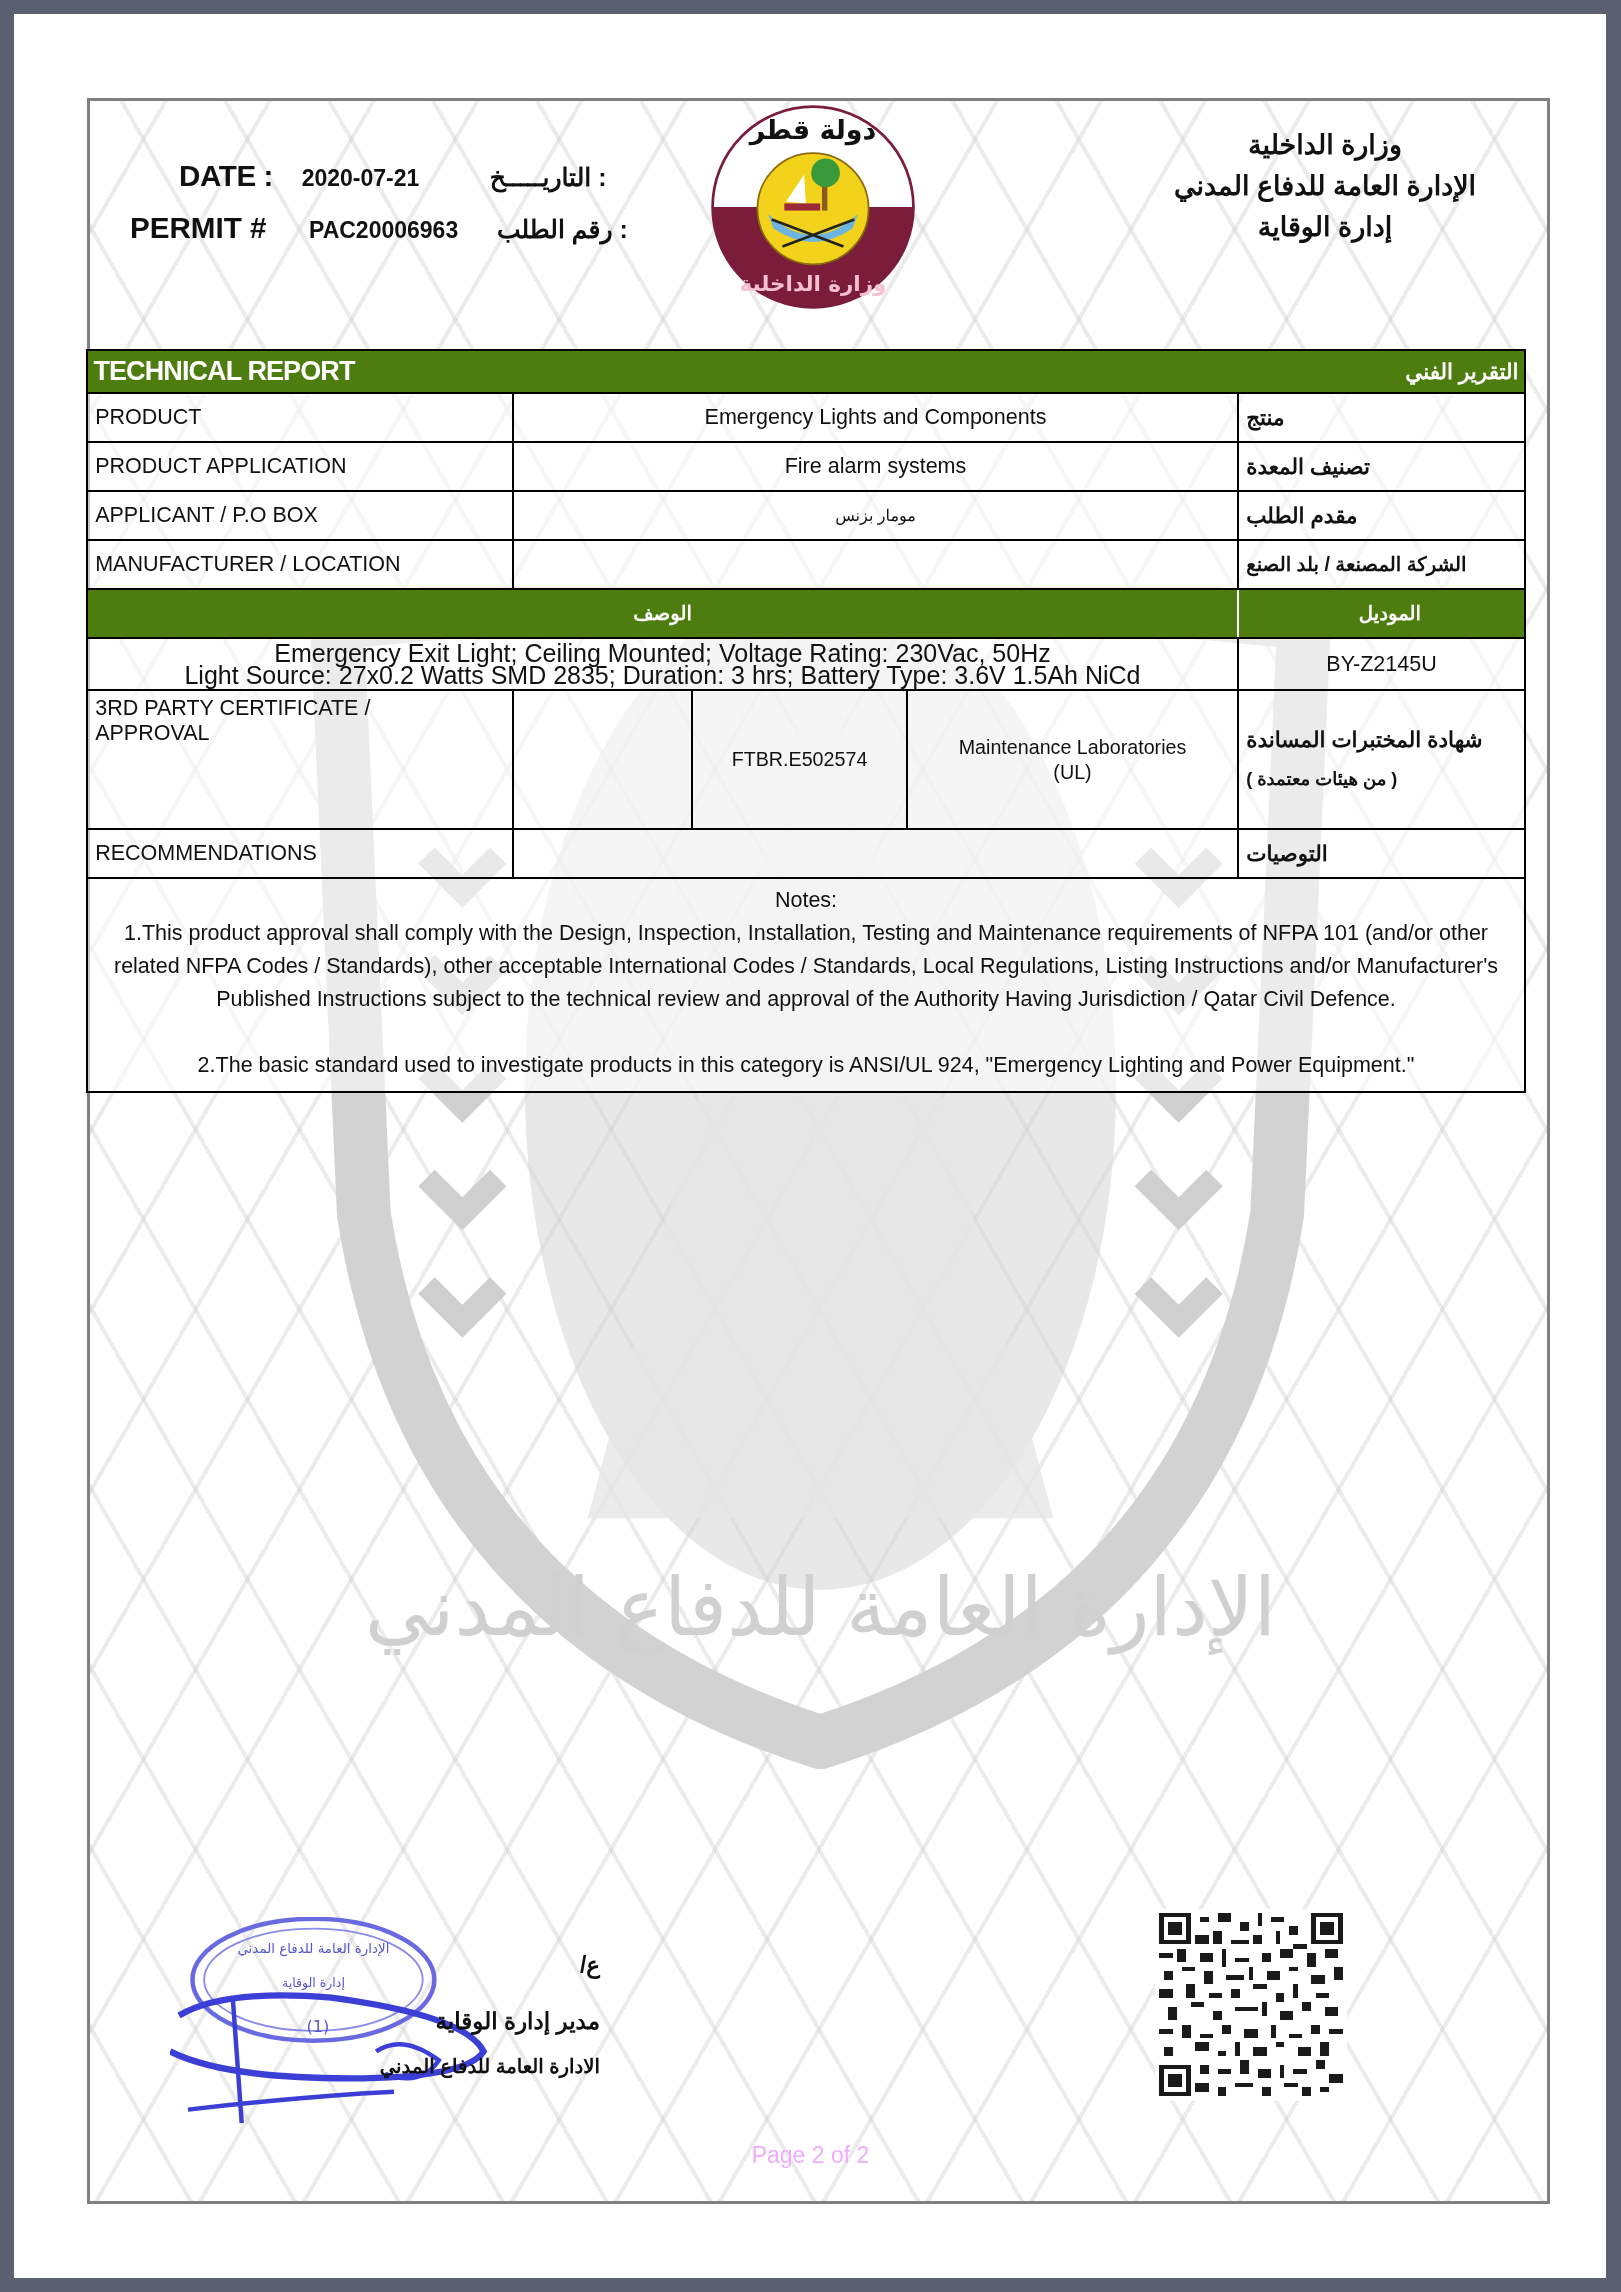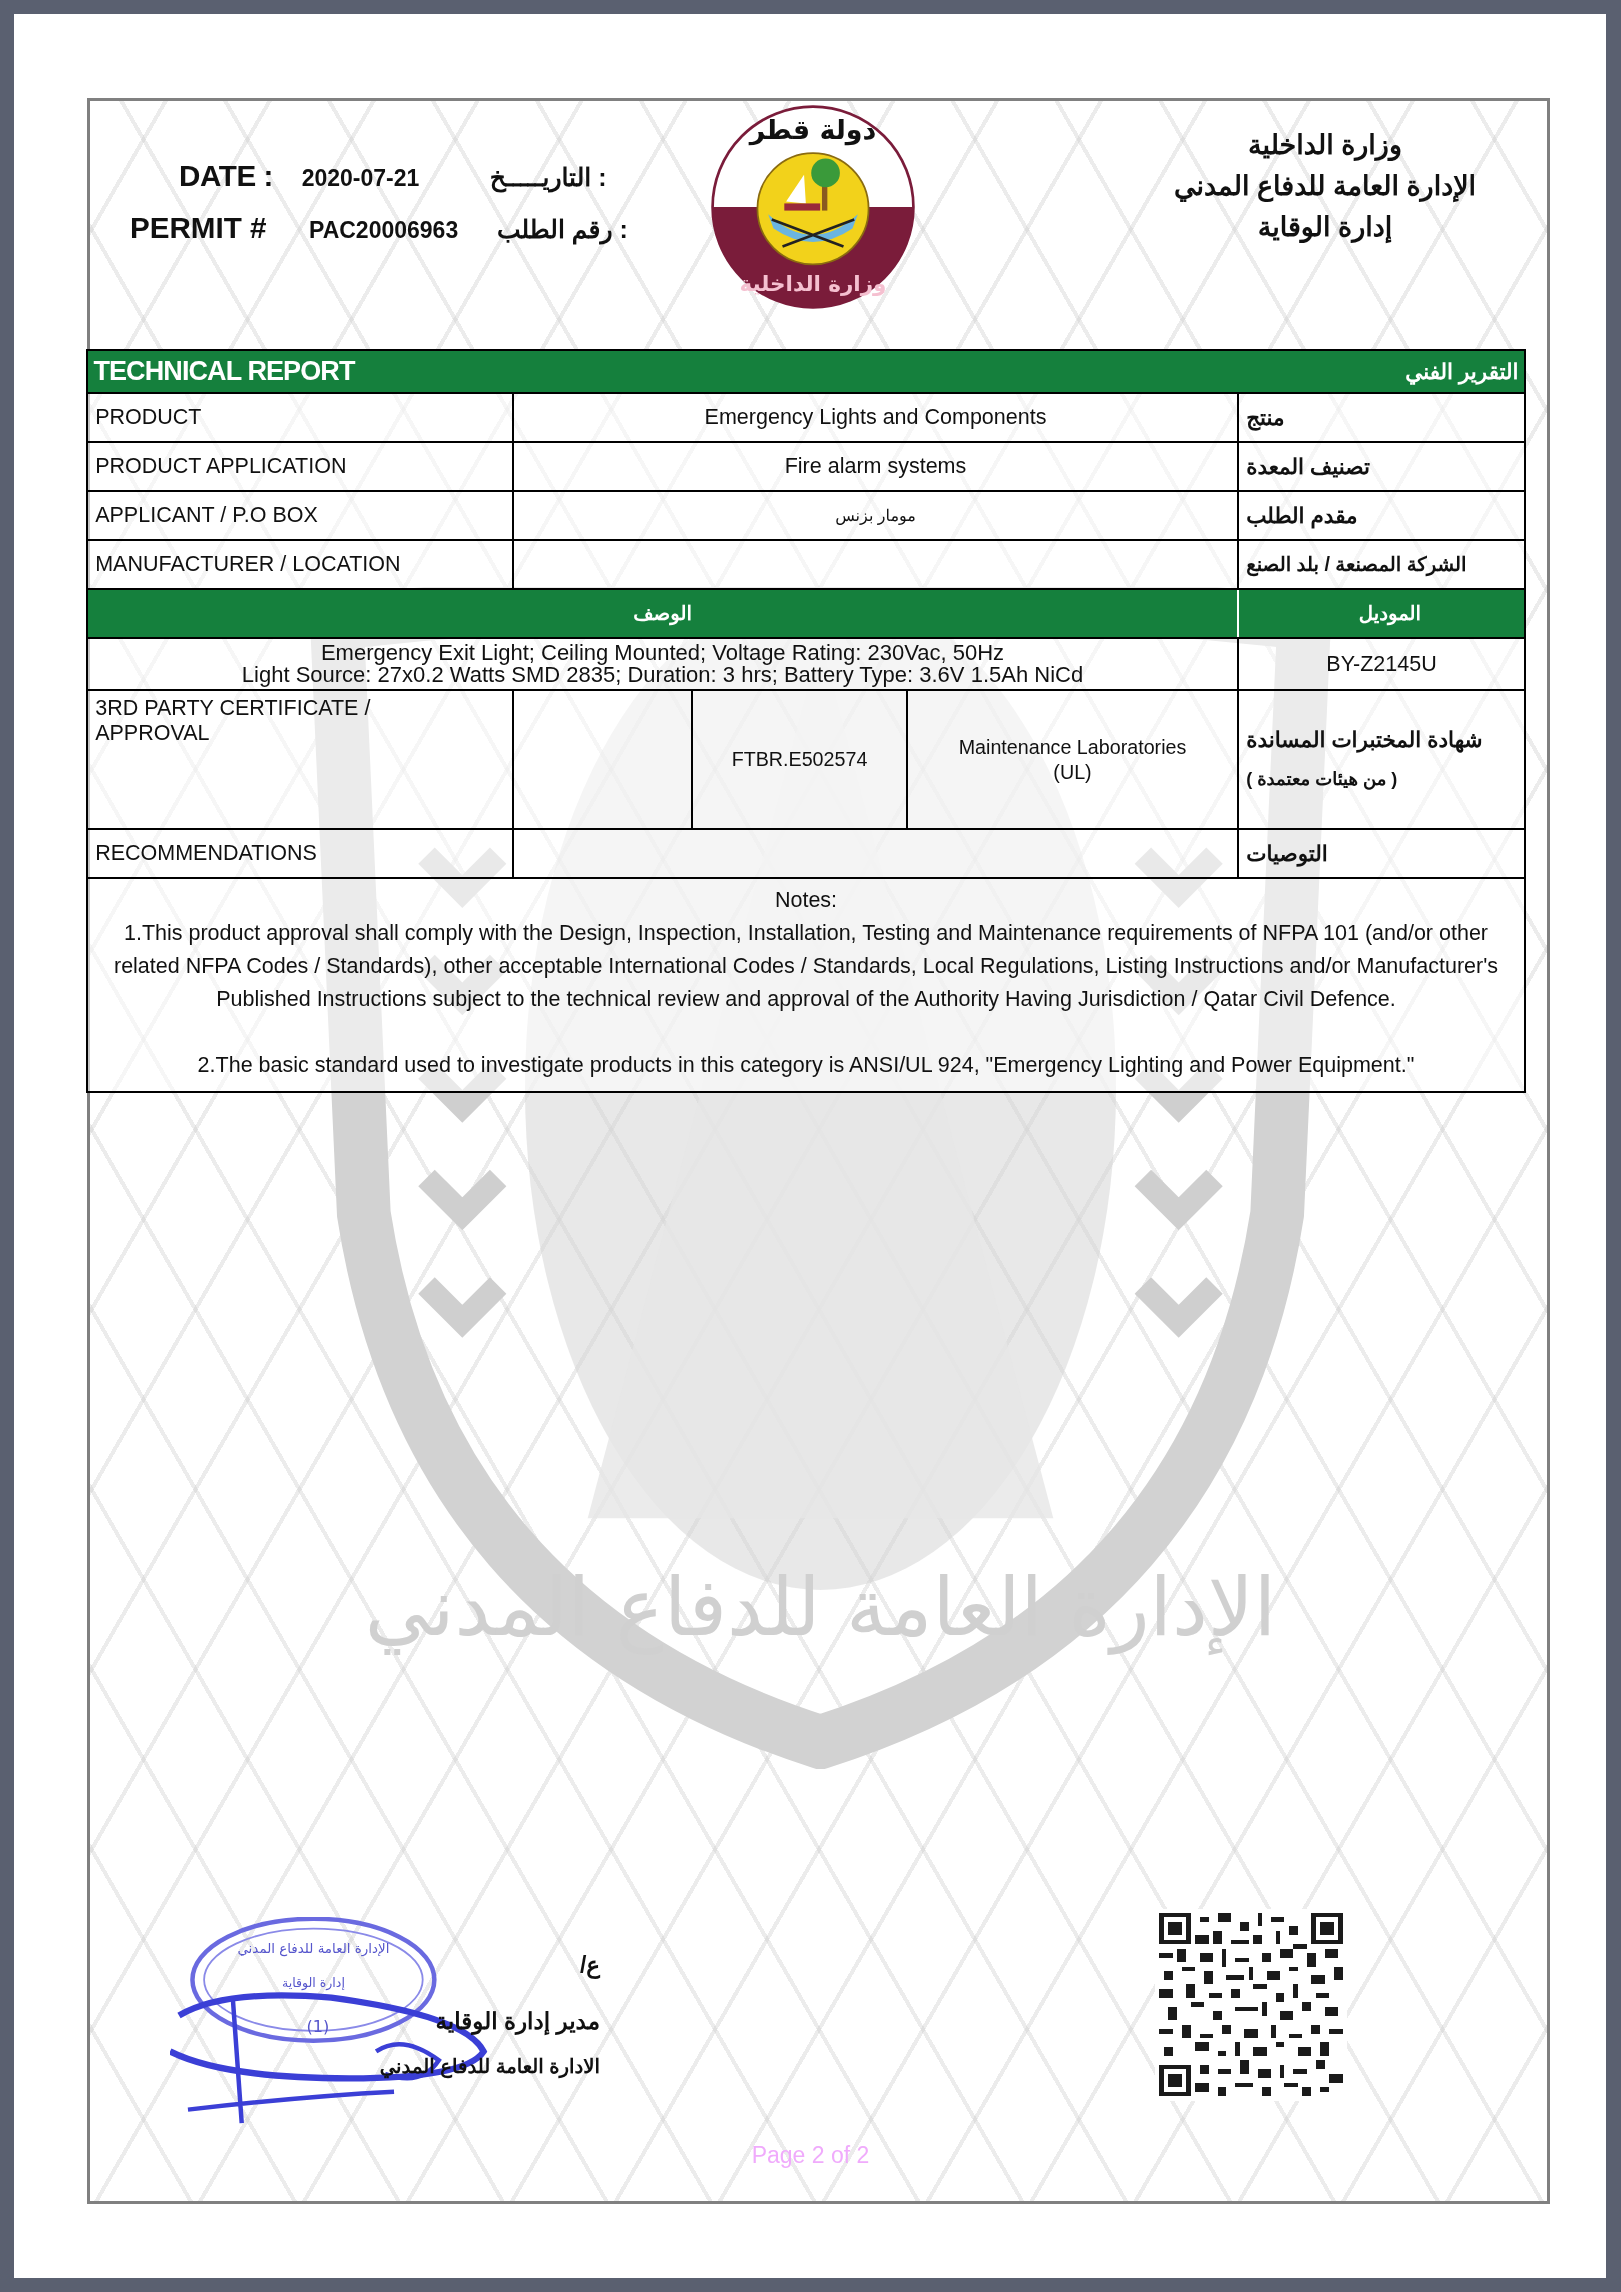--- a/index.html
+++ b/index.html
@@ -40,35 +40,35 @@
   .hdr-date-val { font-size: 23px; width: 188px; margin-left: 18px; }
   .hdr-permit-label { width: 179px; text-align: left; font-size: 29.6px; }
   .hdr-permit-val { font-size: 23px; width: 188px; }
   .hdr-ar { font-size: 25px; direction: rtl; }
   .emblem { position: absolute; left: 709px; top: 103px; width: 208px; height: 208px; }
   .hdr-right { position: absolute; left: 1137px; top: 125px; width: 376px; text-align: center; direction: rtl; font-weight: bold; font-size: 27px; line-height: 41px; color: #111; }
 
   
   .tbl { position: absolute; left: 86px; top: 349px; width: 1440px; }
   .row { display: flex; border-left: 2.7px solid #000; border-right: 2.7px solid #000; border-bottom: 2.7px solid #000; box-sizing: border-box; background: rgba(255,255,255,0.55); }
-  .row.black { background: #15803d; color: #fff; border-color: #000; }
+  .row.black { background: #4d7c0f; color: #fff; border-color: #000; }
   .cell { box-sizing: border-box; display: flex; align-items: center; font-size: 21.5px; color: #111; padding: 0 7.2px; }
   .cell + .cell { border-left: 2.7px solid #000; }
   .c-left { width: 424px; }
   .c-mid { width: 725px; justify-content: center; }
   .c-right { flex: 1; justify-content: flex-end; direction: rtl; font-weight: bold; font-size: 21.5px; }
   .title-row { height: 45px; align-items: center; justify-content: space-between; padding: 0 5.4px; font-weight: bold; }
   .title-en { font-size: 27px; letter-spacing: -0.9px; }
   .title-ar { font-size: 21.5px; direction: rtl; }
   .r-h { height: 49px; }
   .desc-head { height: 49px; }
   .desc-head .cell { color: #fff; font-weight: bold; font-size: 19.7px; direction: rtl; }
   .desc-head .cell + .cell { border-left: 2.7px solid #fff; padding-left: 24px; }
   .desc-row { height: 52px; }
-  .desc-text { flex-direction: column; justify-content: center; line-height: 22.4px; font-size: 22px; text-align: center; }
+  .desc-text { flex-direction: column; justify-content: center; line-height: 22.4px; font-size: 25px; text-align: center; }
   .cert-row { height: 139px; }
   .cert-left { align-items: flex-start; padding-top: 5.4px; line-height: 25px; flex-direction: column; }
   .c-sub1 { width: 179px; }
   .c-sub2 { width: 215px; justify-content: center; }
   .c-sub3 { width: 331px; justify-content: center; flex-direction: column; line-height: 25px; }
   .cert-ar { flex-direction: column; align-items: flex-end; justify-content: center; line-height: 39px; }
   .cert-ar .sub { font-size: 18px; }
   .notes { padding: 5.4px 5.4px 9px; text-align: center; font-size: 21.5px; line-height: 33px; color: #111; }
   .notes p { margin: 0; }
   .notes .gap { height: 33px; }

